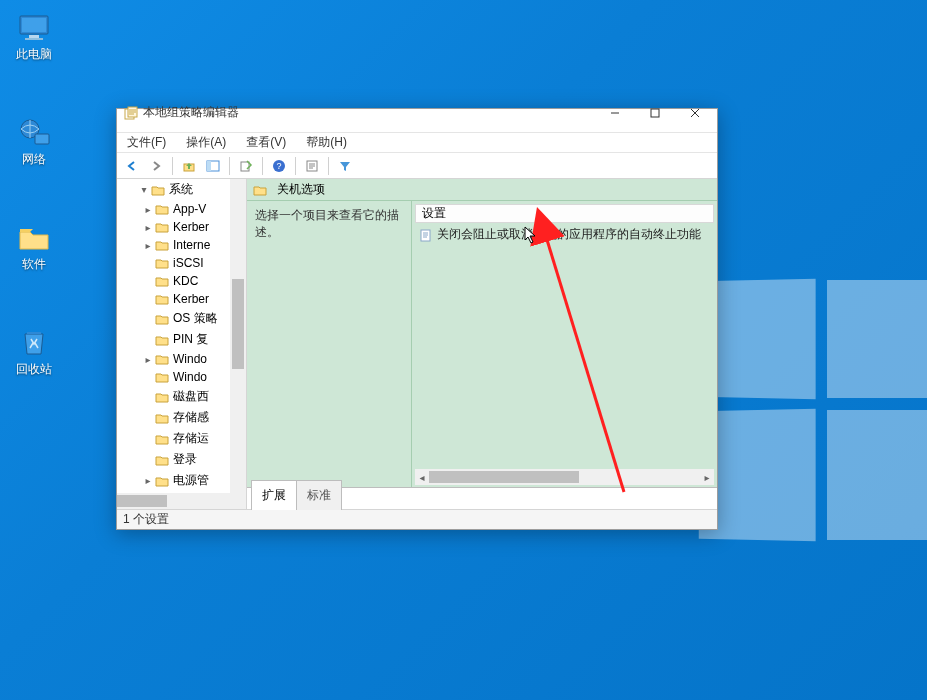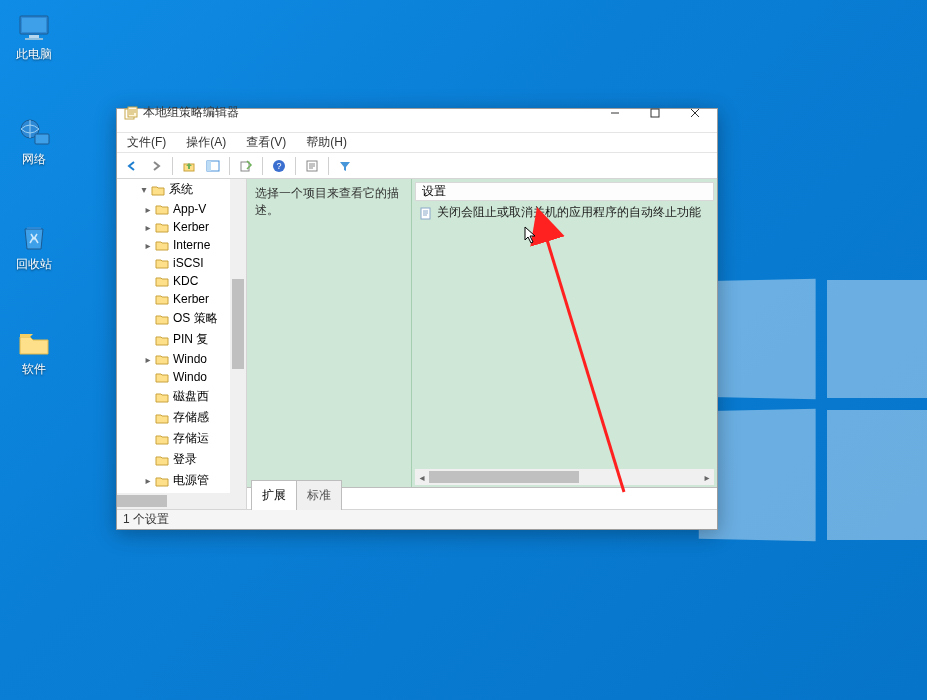--- a/index.html
+++ b/index.html
@@ -313,36 +313,36 @@
       <svg width="34" height="30">
           <circle cx="13" cy="11" r="9" fill="#2d89d6" stroke="#1a5b93"></circle>
           <path d="M4 11 Q13 3 22 11 M4 11 Q13 19 22 11 M13 2 v18" stroke="#9fd1f3" fill="none"></path>
           <rect x="18" y="16" width="14" height="10" rx="1" fill="#3fa0ea" stroke="#1a5b93"></rect>
         </svg>
     </div>
     <div class="label">网络</div>
   </div>
   <div class="di" style="margin-top:46px">
     <div class="glyph">
+      <svg width="34" height="28">
+          <path d="M3 8 h10 l3 3 h15 v14 h-28 z" fill="#ffe08a" stroke="#e0b84a"></path>
+          <path d="M3 8 h10 l3 -3 h-13 z" fill="#f5cf62"></path>
+        </svg>
+    </div>
+    <div class="label">软件</div>
+  </div>
+  <div class="di" style="margin-top:46px">
+    <div class="glyph">
       <svg width="34" height="30">
           <path d="M8 6 h18 l-2 20 h-14 z" fill="#3fa0ea" stroke="#1a5b93"></path>
           <path d="M10 6 h14 v-2 h-14 z" fill="#2d89d6"></path>
           <path d="M14 11 l3 5 l3 -5 M13 20 l3 -5 M21 20 l-3 -5" stroke="#cfe9fb" fill="none" stroke-width="1.5"></path>
         </svg>
     </div>
     <div class="label">回收站</div>
-  </div>
-  <div class="di" style="margin-top:46px">
-    <div class="glyph">
-      <svg width="34" height="28">
-          <path d="M3 8 h10 l3 3 h15 v14 h-28 z" fill="#ffe08a" stroke="#e0b84a"></path>
-          <path d="M3 8 h10 l3 -3 h-13 z" fill="#f5cf62"></path>
-        </svg>
-    </div>
-    <div class="label">软件</div>
   </div>
 </div>
 
 <div class="window">
 
   <div class="titlebar">
     <div class="tb-icon">
       <svg width="16" height="16">
           <rect x="2" y="4" width="9" height="10" fill="#fff" stroke="#c7a84a"></rect>
           <rect x="5" y="2" width="9" height="10" fill="#fff6dc" stroke="#c7a84a"></rect>
@@ -589,20 +589,28 @@
       <div class="vscroll">
           <div class="thumb"></div>
         </div>
       <div class="hscroll">
           <div class="thumb"></div>
         </div>
       <div class="scroll-corner"></div>
     </div>
 
     <div class="right-panel">
+      <div class="rp-header">
+        <span class="fld-ico">
+            <svg width="14" height="12">
+              <path d="M1 3 h5 l1 1 h6 v7 h-12 z" fill="#ffe08a" stroke="#c9a23a"></path>
+            </svg>
+          </span>
+        <span>关机选项</span>
+      </div>
       <div class="rp-body">
         <div class="rp-desc">
           <span>选择一个项目来查看它的描述。</span>
         </div>
         <div class="rp-list">
           <div class="rp-list-header">
             <span>设置</span>
           </div>
           <div class="rp-settings" id="settings-list">
               <div class="setting-item">

